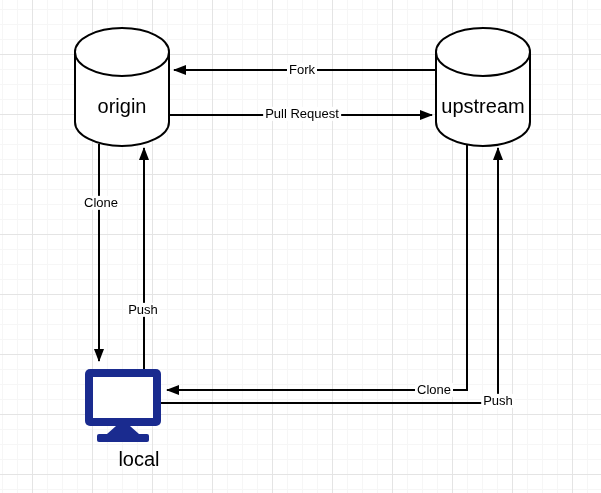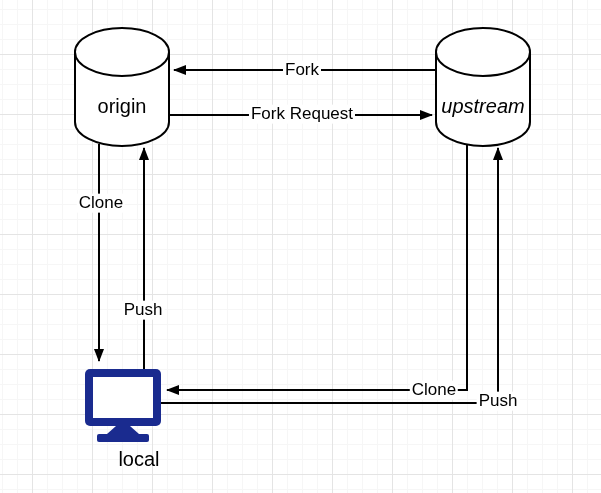--- a/index.html
+++ b/index.html
@@ -30,21 +30,21 @@
     position: absolute;
     left: 0;
     top: 0;
     width: 601px;
     height: 493px;
   }
   .label {
     position: absolute;
     transform: translate(-50%, -50%);
     white-space: nowrap;
-    font-size: 17px;
+    font-size: 13px;
     line-height: 1.1;
     text-align: center;
   }
   .node-label {
     font-size: 20px;
   }
   .edge-label {
     background: #ffffff;
     padding: 0 2px;
   }
@@ -82,23 +82,23 @@
 
     <g>
       <rect x="85" y="369" width="76" height="57" rx="5" fill="#1a2b8f"></rect>
       <rect x="93" y="377" width="60" height="41" fill="#ffffff"></rect>
       <polygon points="116,426 130,426 139,434 107,434" fill="#1a2b8f"></polygon>
       <rect x="97" y="434" width="52" height="8" rx="2" fill="#1a2b8f"></rect>
     </g>
   </svg>
 
   <div class="label node-label" style="left:122px; top:106px;">origin</div>
-  <div class="label node-label" style="left:483px; top:106px;font-style:italic;">upstream</div>
+  <div class="label node-label" style="left:483px; top:106px;">upstream</div>
   <div class="label node-label" style="left:123px; top:459px;margin-left:16px;">local</div>
 
   <div class="label edge-label" style="left:302px; top:70px;">Fork</div>
-  <div class="label edge-label" style="left:302px; top:114px;">Fork Request</div>
+  <div class="label edge-label" style="left:302px; top:114px;">Pull Request</div>
   <div class="label edge-label" style="left:101px; top:203px;">Clone</div>
   <div class="label edge-label" style="left:143px; top:310px;">Push</div>
   <div class="label edge-label" style="left:434px; top:390px;">Clone</div>
   <div class="label edge-label" style="left:498px; top:401px;">Push</div>
 
 </div>
 
 </body></html>

